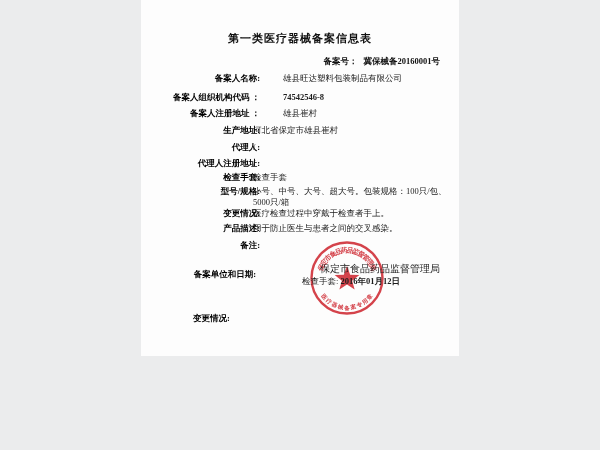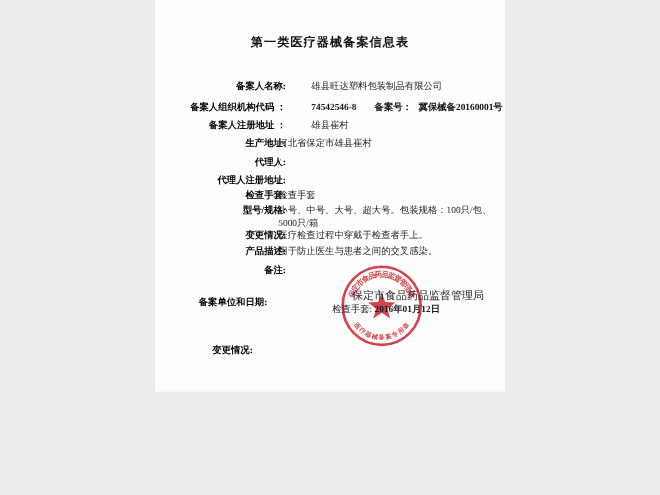--- a/index.html
+++ b/index.html
@@ -12,22 +12,22 @@
   .sheet{
     position:absolute;left:141px;top:0;width:318px;height:356px;
     background:#fdfdfd;
   }
   .doc-title{
     position:absolute;top:31px;left:0;width:100%;
     text-align:center;font-size:11px;font-weight:bold;color:#111;
     letter-spacing:1px;white-space:nowrap;
   }
   .filing-line{
-    position:absolute;top:56px;right:2px;
-    font-size:8.5px;color:#111;white-space:nowrap;margin-top:36px;
+    position:absolute;top:56px;right:19px;
+    font-size:8.5px;color:#111;white-space:nowrap;
   }
   .filing-line .no-label{font-weight:bold;margin-right:6px;}
   .filing-line .no-value{font-weight:bold;}
   .row{position:absolute;left:0;width:100%;font-size:8.5px;line-height:10.5px;}
   .lab{
     position:absolute;right:199px;top:0;
     font-weight:bold;color:#000;white-space:nowrap;
   }
   .val{position:absolute;top:0;color:#1c1c1c;white-space:nowrap;}
   .v-far{left:142px;}
@@ -100,21 +100,21 @@
   </div>
   <div class="row" style="top:223px">
     <span class="lab">产品描述:</span>
     <span class="val v-near">用于防止医生与患者之间的交叉感染。</span>
   </div>
   <div class="row" style="top:240px">
     <span class="lab">备注:</span>
     <span class="val v-near"></span>
   </div>
 
-  <div class="footer-label" style="right:216px;top:269px">备案单位和日期:</div>
+  <div class="footer-label" style="right:203px;top:269px">备案单位和日期:</div>
 
   <div class="authority-line">保定市食品药品监督管理局</div>
 
   <div class="date-line">
     <span>检查手套:</span>
     <span class="dv">2016年01月12日</span>
   </div>
 
   <div class="stamp">
     <svg width="80" height="80" viewBox="0 0 80 80">

